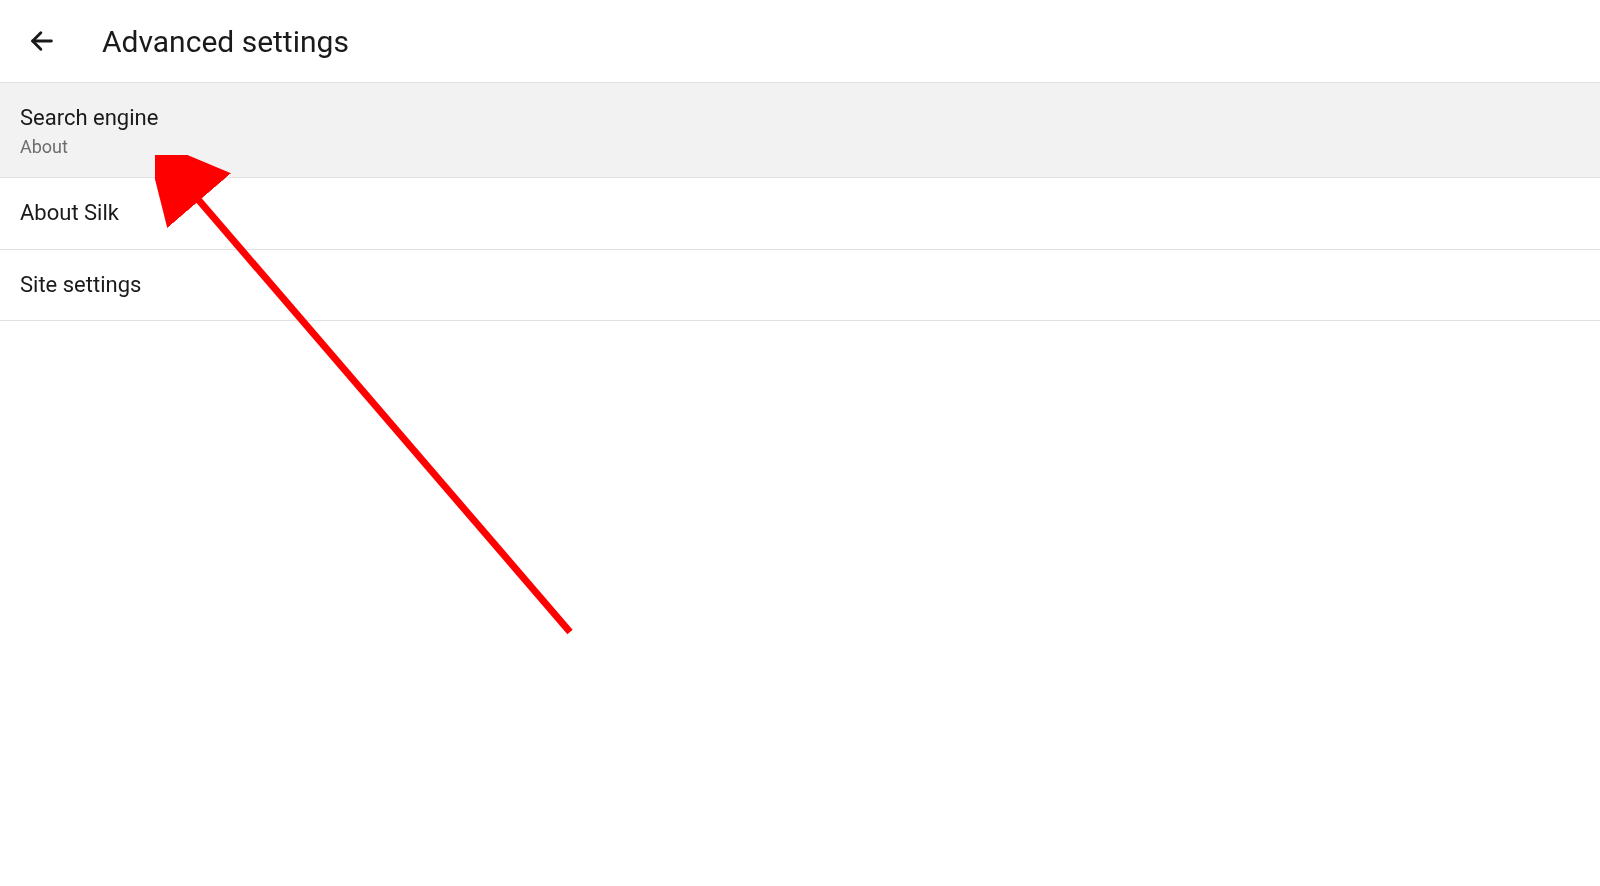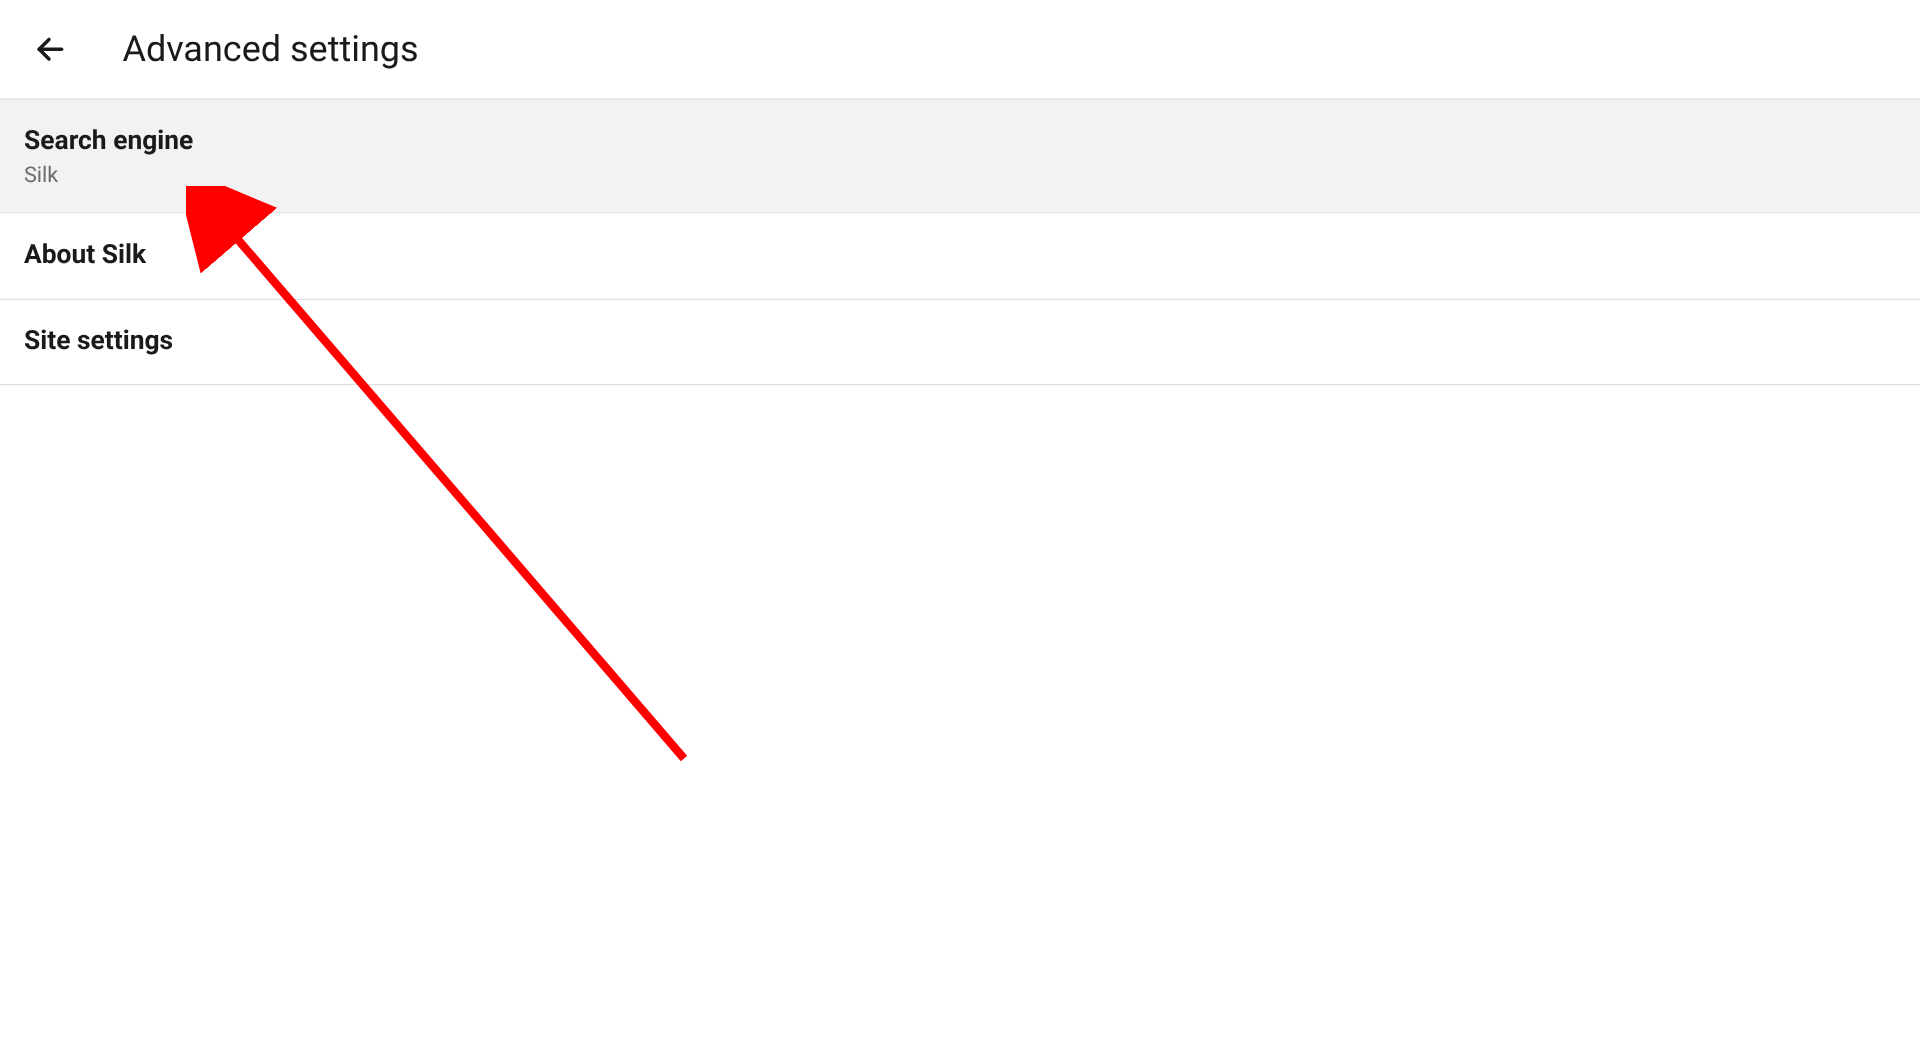--- a/index.html
+++ b/index.html
@@ -49,21 +49,21 @@
       cursor: pointer;
       background: #ffffff;
     }
     .setting-item.highlighted {
       background: #f2f2f2;
       border-top: 1px solid #e0e0e0;
     }
     .setting-label {
       font-size: 22px;
       color: #1a1a1a;
-      font-weight: 700;
+      font-weight: 400;
       line-height: 1.4;
     }
     .setting-value {
       font-size: 18px;
       color: #6d6d6d;
       font-weight: 400;
       margin-top: 2px;
     }
     .annotation-arrow {
       position: absolute;
@@ -80,21 +80,21 @@
       <line x1="20" y1="12" x2="4" y2="12"></line>
       <polyline points="11 5 4 12 11 19"></polyline>
     </svg>
   </div>
   <div class="title">Advanced settings</div>
 </div>
 
 <div class="settings-list">
   <div class="setting-item highlighted">
     <div class="setting-label">Search engine</div>
-    <div class="setting-value">Silk</div>
+    <div class="setting-value">About</div>
   </div>
   <div class="setting-item">
     <div class="setting-label">About Silk</div>
   </div>
   <div class="setting-item">
     <div class="setting-label">Site settings</div>
   </div>
 </div>
 
 <svg class="annotation-arrow" style="left:155px; top:155px; width:430px; height:490px;" viewBox="0 0 430 490">

